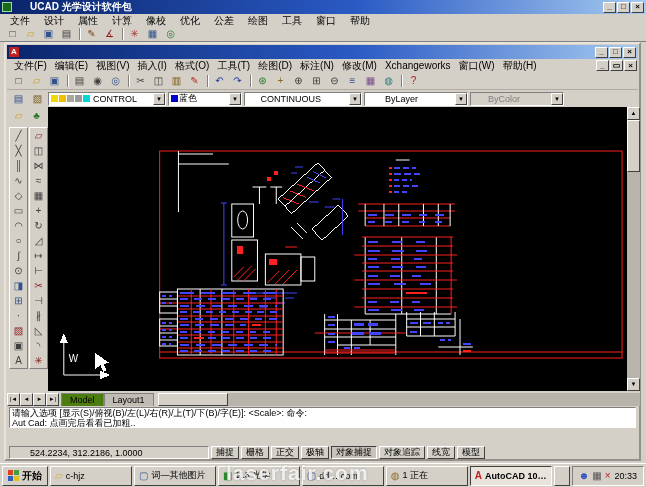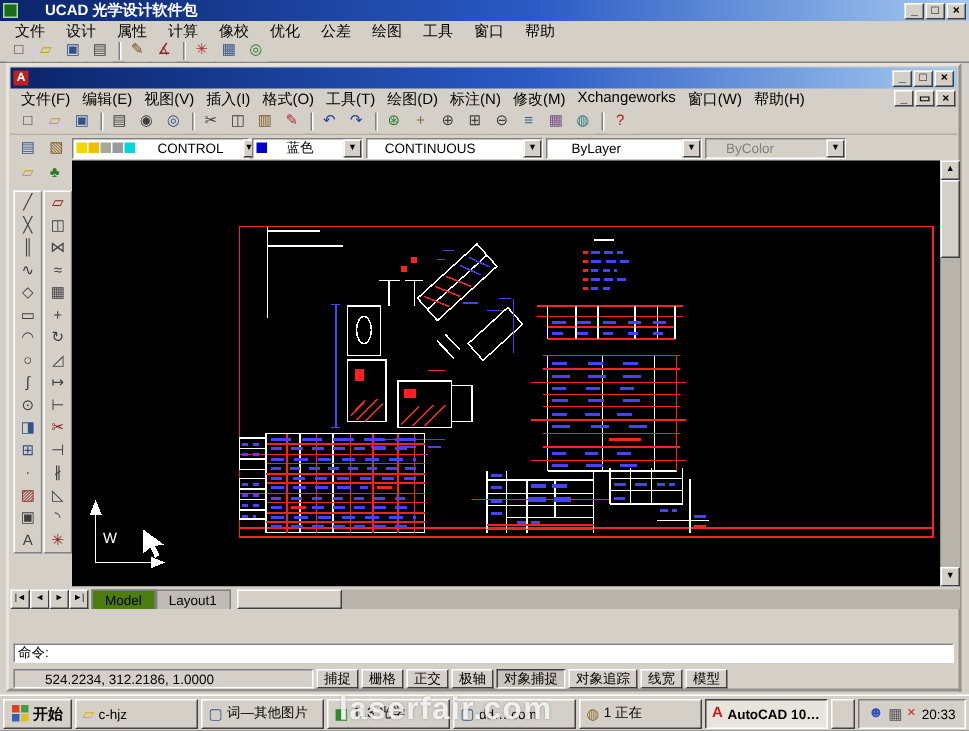--- a/index.html
+++ b/index.html
@@ -28,21 +28,21 @@
   background:linear-gradient(90deg,#0a246a,#2a5ac4 55%,#a6caf0);display:flex;align-items:center;gap:3px;
   color:#fff;font-weight:bold;font-size:10px;padding:0 2px}
 #acad-titlebar .acic{width:10px;height:10px;background:#c02020;color:#fff;font-size:8px;line-height:10px;text-align:center;font-weight:bold}
 #acad-titlebar .winbtns{margin-left:auto;display:flex;gap:1px}
 #acad-menubar{position:absolute;left:1px;top:15px;width:631px;height:13px;display:flex;align-items:center;gap:12px;padding-left:3px}
 #acad-menubar .mi{padding:0 4px}
 #acad-menubar .childbtns{margin-left:auto;display:flex;gap:1px;padding-right:1px}
 #acad-tb1{position:absolute;left:1px;top:28px;width:631px;height:18px;display:flex;align-items:center;gap:1px;padding-left:3px;border-bottom:1px solid #b0aca4}
 #acad-tb1 .tbb{height:16px}
 #acad-tb2{position:absolute;left:1px;top:46px;width:631px;height:17px;display:flex;align-items:center;gap:2px;padding-left:3px}
-.combo{height:14px;background:#fff;border:1px solid;border-color:#808080 #fff #fff #808080;display:flex;align-items:center;font-size:9px;position:relative;padding-left:2px;gap:13px}
+.combo{height:14px;background:#fff;border:1px solid;border-color:#808080 #fff #fff #808080;display:flex;align-items:center;font-size:9px;position:relative;padding-left:2px;gap:1px}
 .combo .drop{margin-left:auto;width:12px;height:12px;background:#d4d0c8;border:1px solid;border-color:#fff #404040 #404040 #fff;font-size:6px;line-height:10px;text-align:center;padding:0}
 .combo.dis{color:#808080;background:#d4d0c8}
 .lsw{width:7px;height:7px;display:inline-block;flex:0 0 auto}
 
 #workspace{position:absolute;left:1px;top:63px;width:631px;height:299px;background:#d4d0c8}
 #dock{position:absolute;left:0;top:0;width:41px;height:299px}
 #mini-tb{position:absolute;left:3px;top:2px;display:flex;gap:1px}
 .vtb{position:absolute;top:20px;width:19px;display:flex;flex-direction:column;gap:0;border:1px solid;border-color:#fff #808080 #808080 #fff;background:#d4d0c8}
 #draw-tb{left:2px}#modify-tb{left:22px}
 .vtb .tbb{width:17px;height:15px}
@@ -708,21 +708,24 @@
               <span>Layout1</span>
             </span>
           </span>
         <div id="hsb">
             <span class="thumb"></span>
           </div>
       </div>
     </div>
 
     <div id="cmd">
-      <div class="prompt">命令:</div>
+      <div class="hist">
+        <div>请输入选项 [显示(S)/俯视(B)/左(L)/右(R)/上(T)/下(B)/字(E)]:  &lt;Scale&gt;:  命令:</div>
+        <div>Aut Cad: 点画完后看看已加粗..</div>
+      </div>
     </div>
 
     <div id="statusbar">
       <span id="coords">524.2234, 312.2186, 1.0000</span>
       <span style="display:flex;gap:2px">
 
       <button class="stbtn"><span>捕捉</span></button>
           <button class="stbtn"><span>栅格</span></button>
           <button class="stbtn"><span>正交</span></button>
           <button class="stbtn"><span>极轴</span></button>

